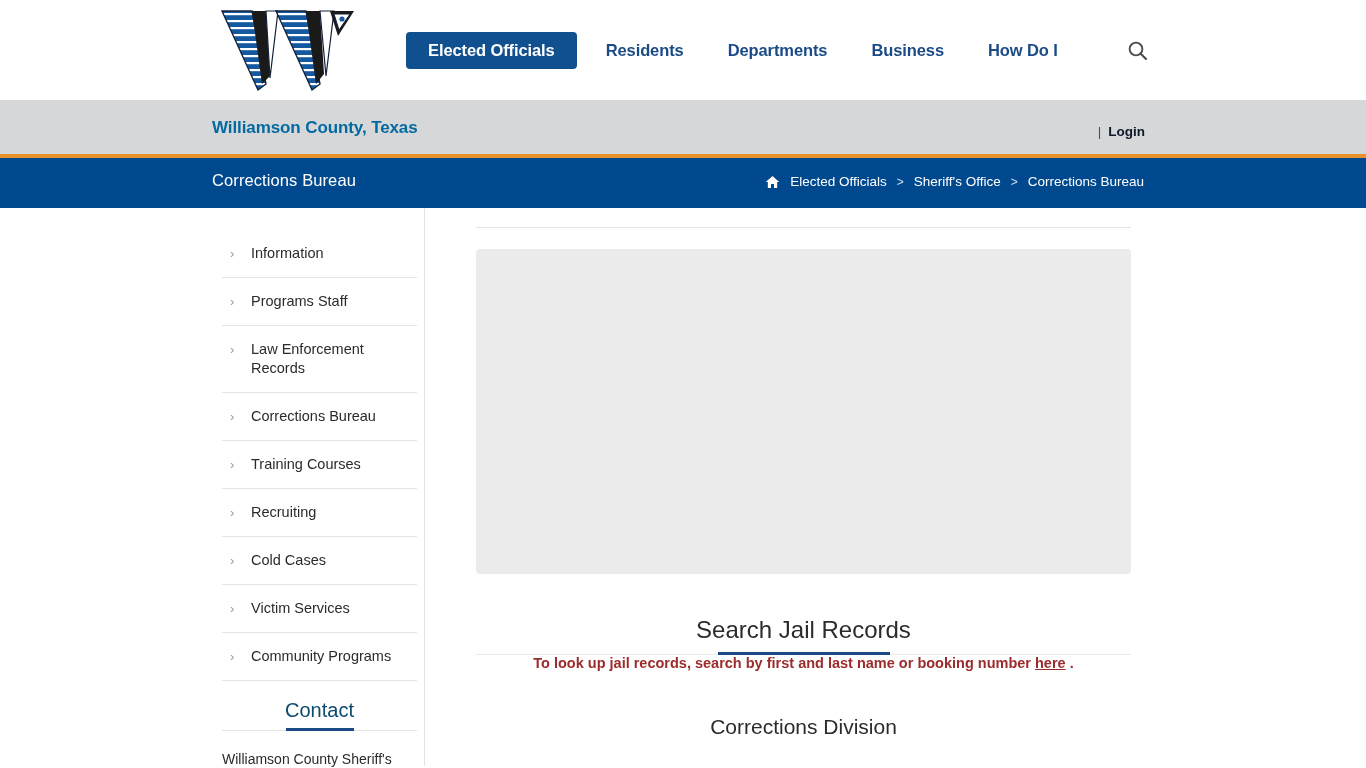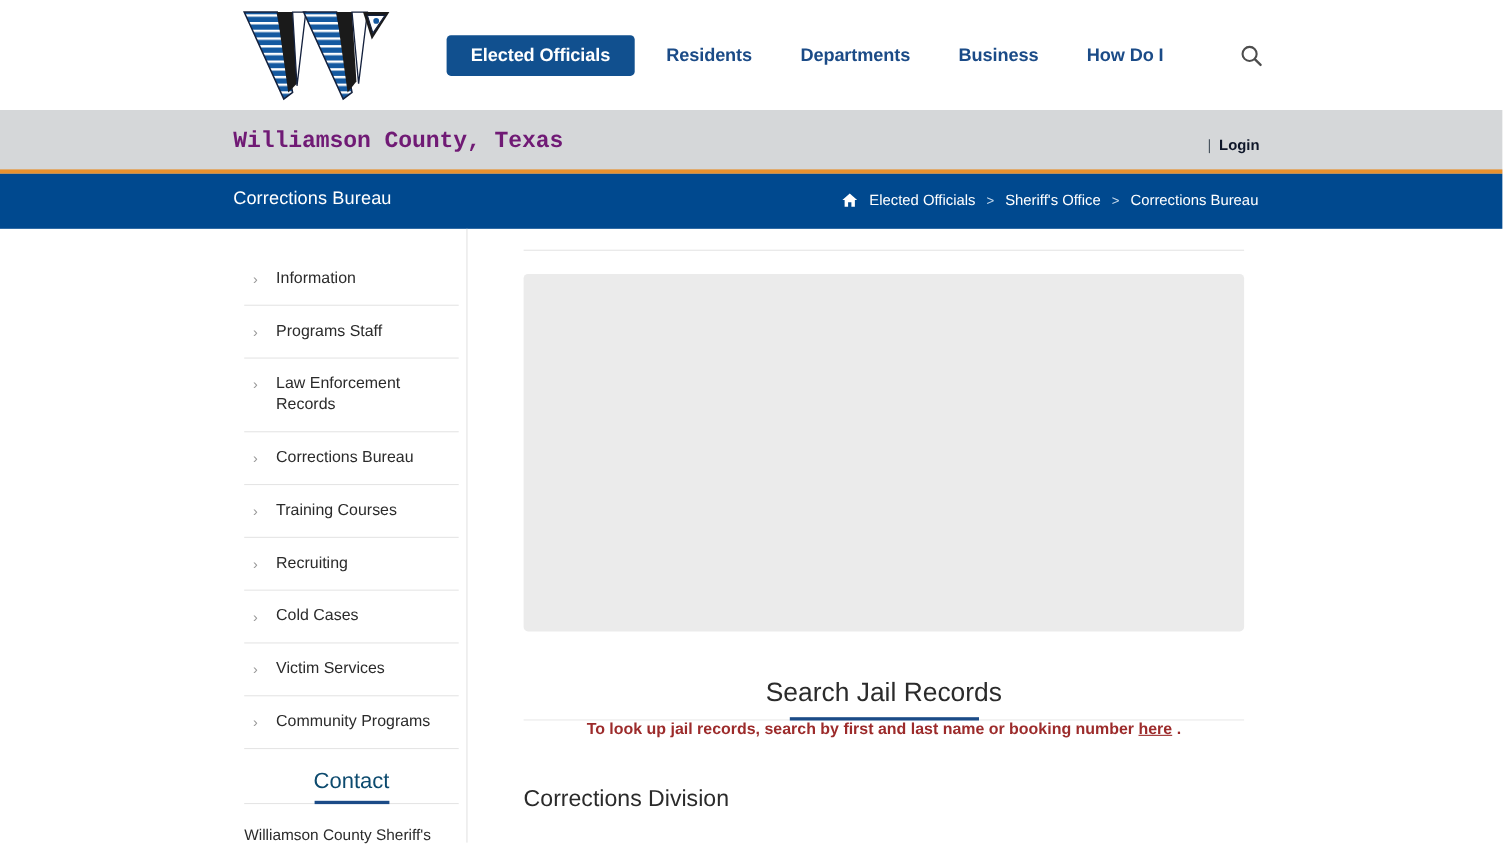--- a/index.html
+++ b/index.html
@@ -58,25 +58,24 @@
   
   .gray-band {
     height: 58px;
     background: #d5d7d9;
     border-bottom: 4px solid #e8912d;
     position: relative;
   }
   .county-name {
     position: absolute;
     left: 212px; top: 18px;
-    font-size: 21px;
+    font-size: 17px;
     font-weight: bold;
-    color: #701a75;
+    color: #0369a1;
     letter-spacing: -0.1px;
-    font-family: Liberation Mono, monospace;
   }
   .login-area {
     position: absolute;
     right: 221px; top: 24px;
     display: flex;
     align-items: center;
     gap: 7px;
     font-size: 13.5px;
   }
   .login-sep { color: #4a5560; }
@@ -225,21 +224,21 @@
     color: #9c2b2b;
     font-weight: bold;
   }
   .note-line a {
     color: #9c2b2b;
     text-decoration: underline;
     cursor: pointer;
   }
   .sub-heading {
     margin-top: 44px;
-    text-align: left;
+    text-align: center;
     font-size: 21px;
     color: #2b2b2b;
   }
 </style>
 </head>
 <body>
 
 <div class="top-header">
 
   <a class="logo-wrap" href="#">

